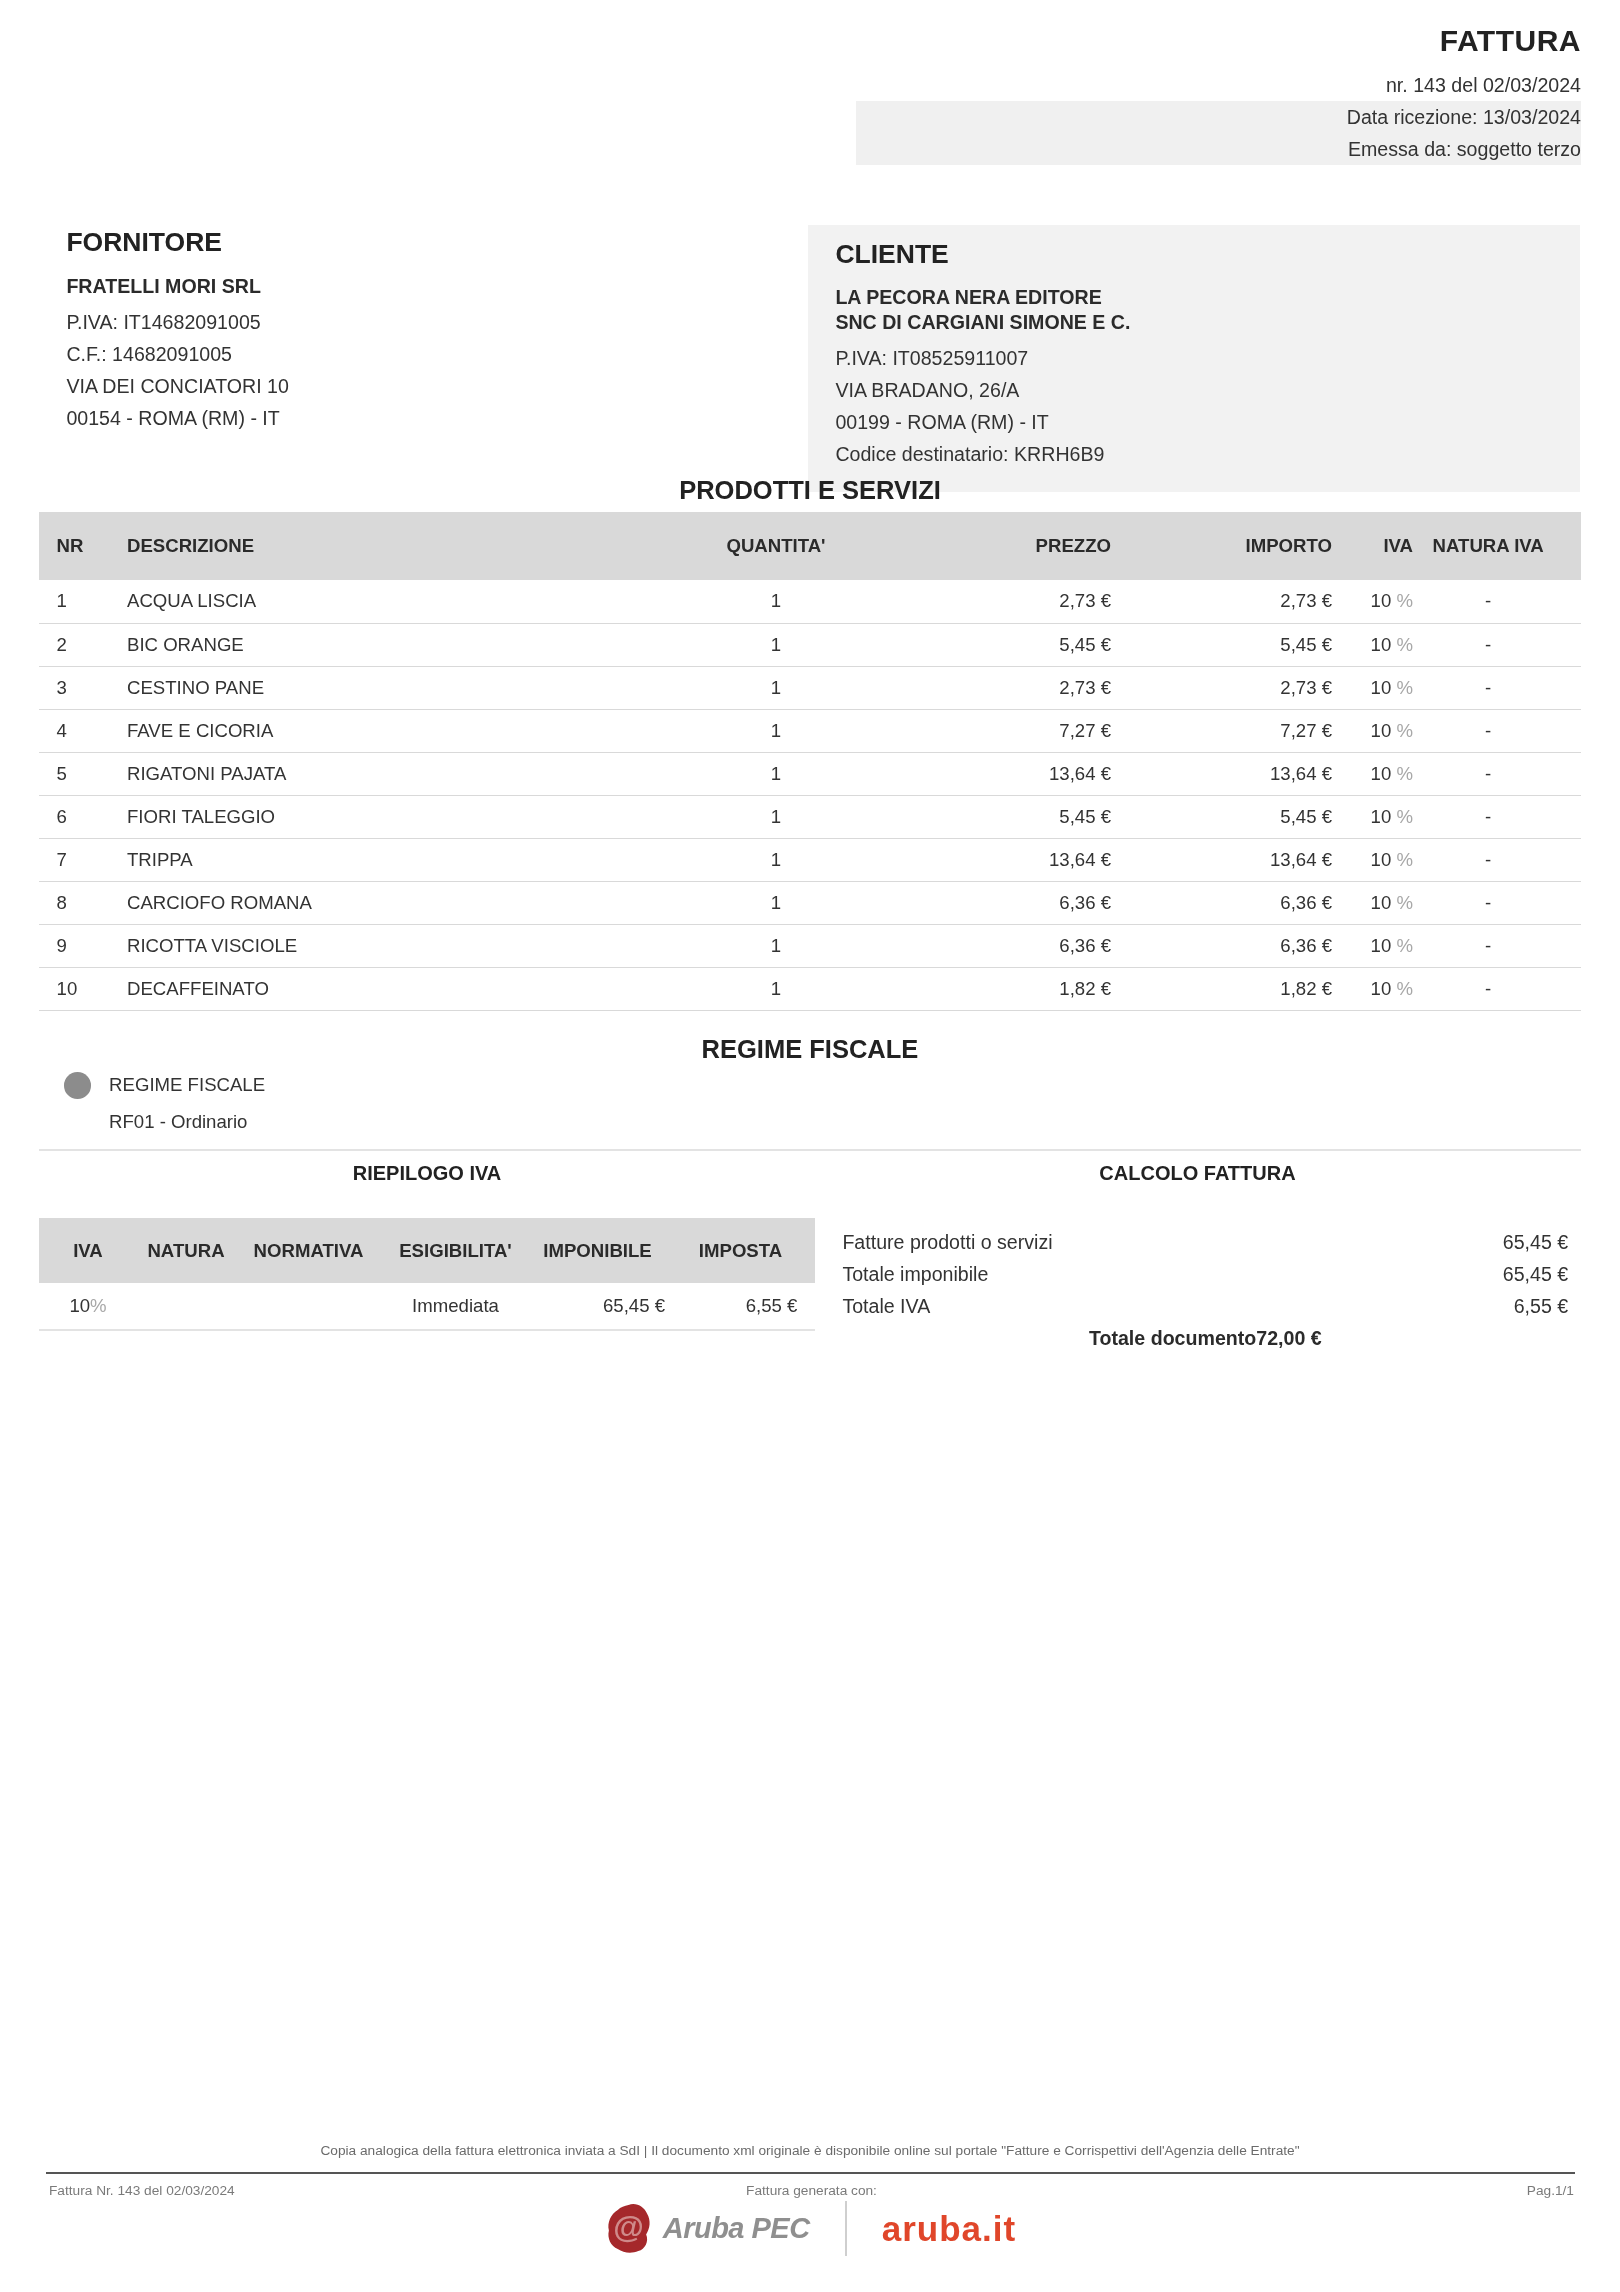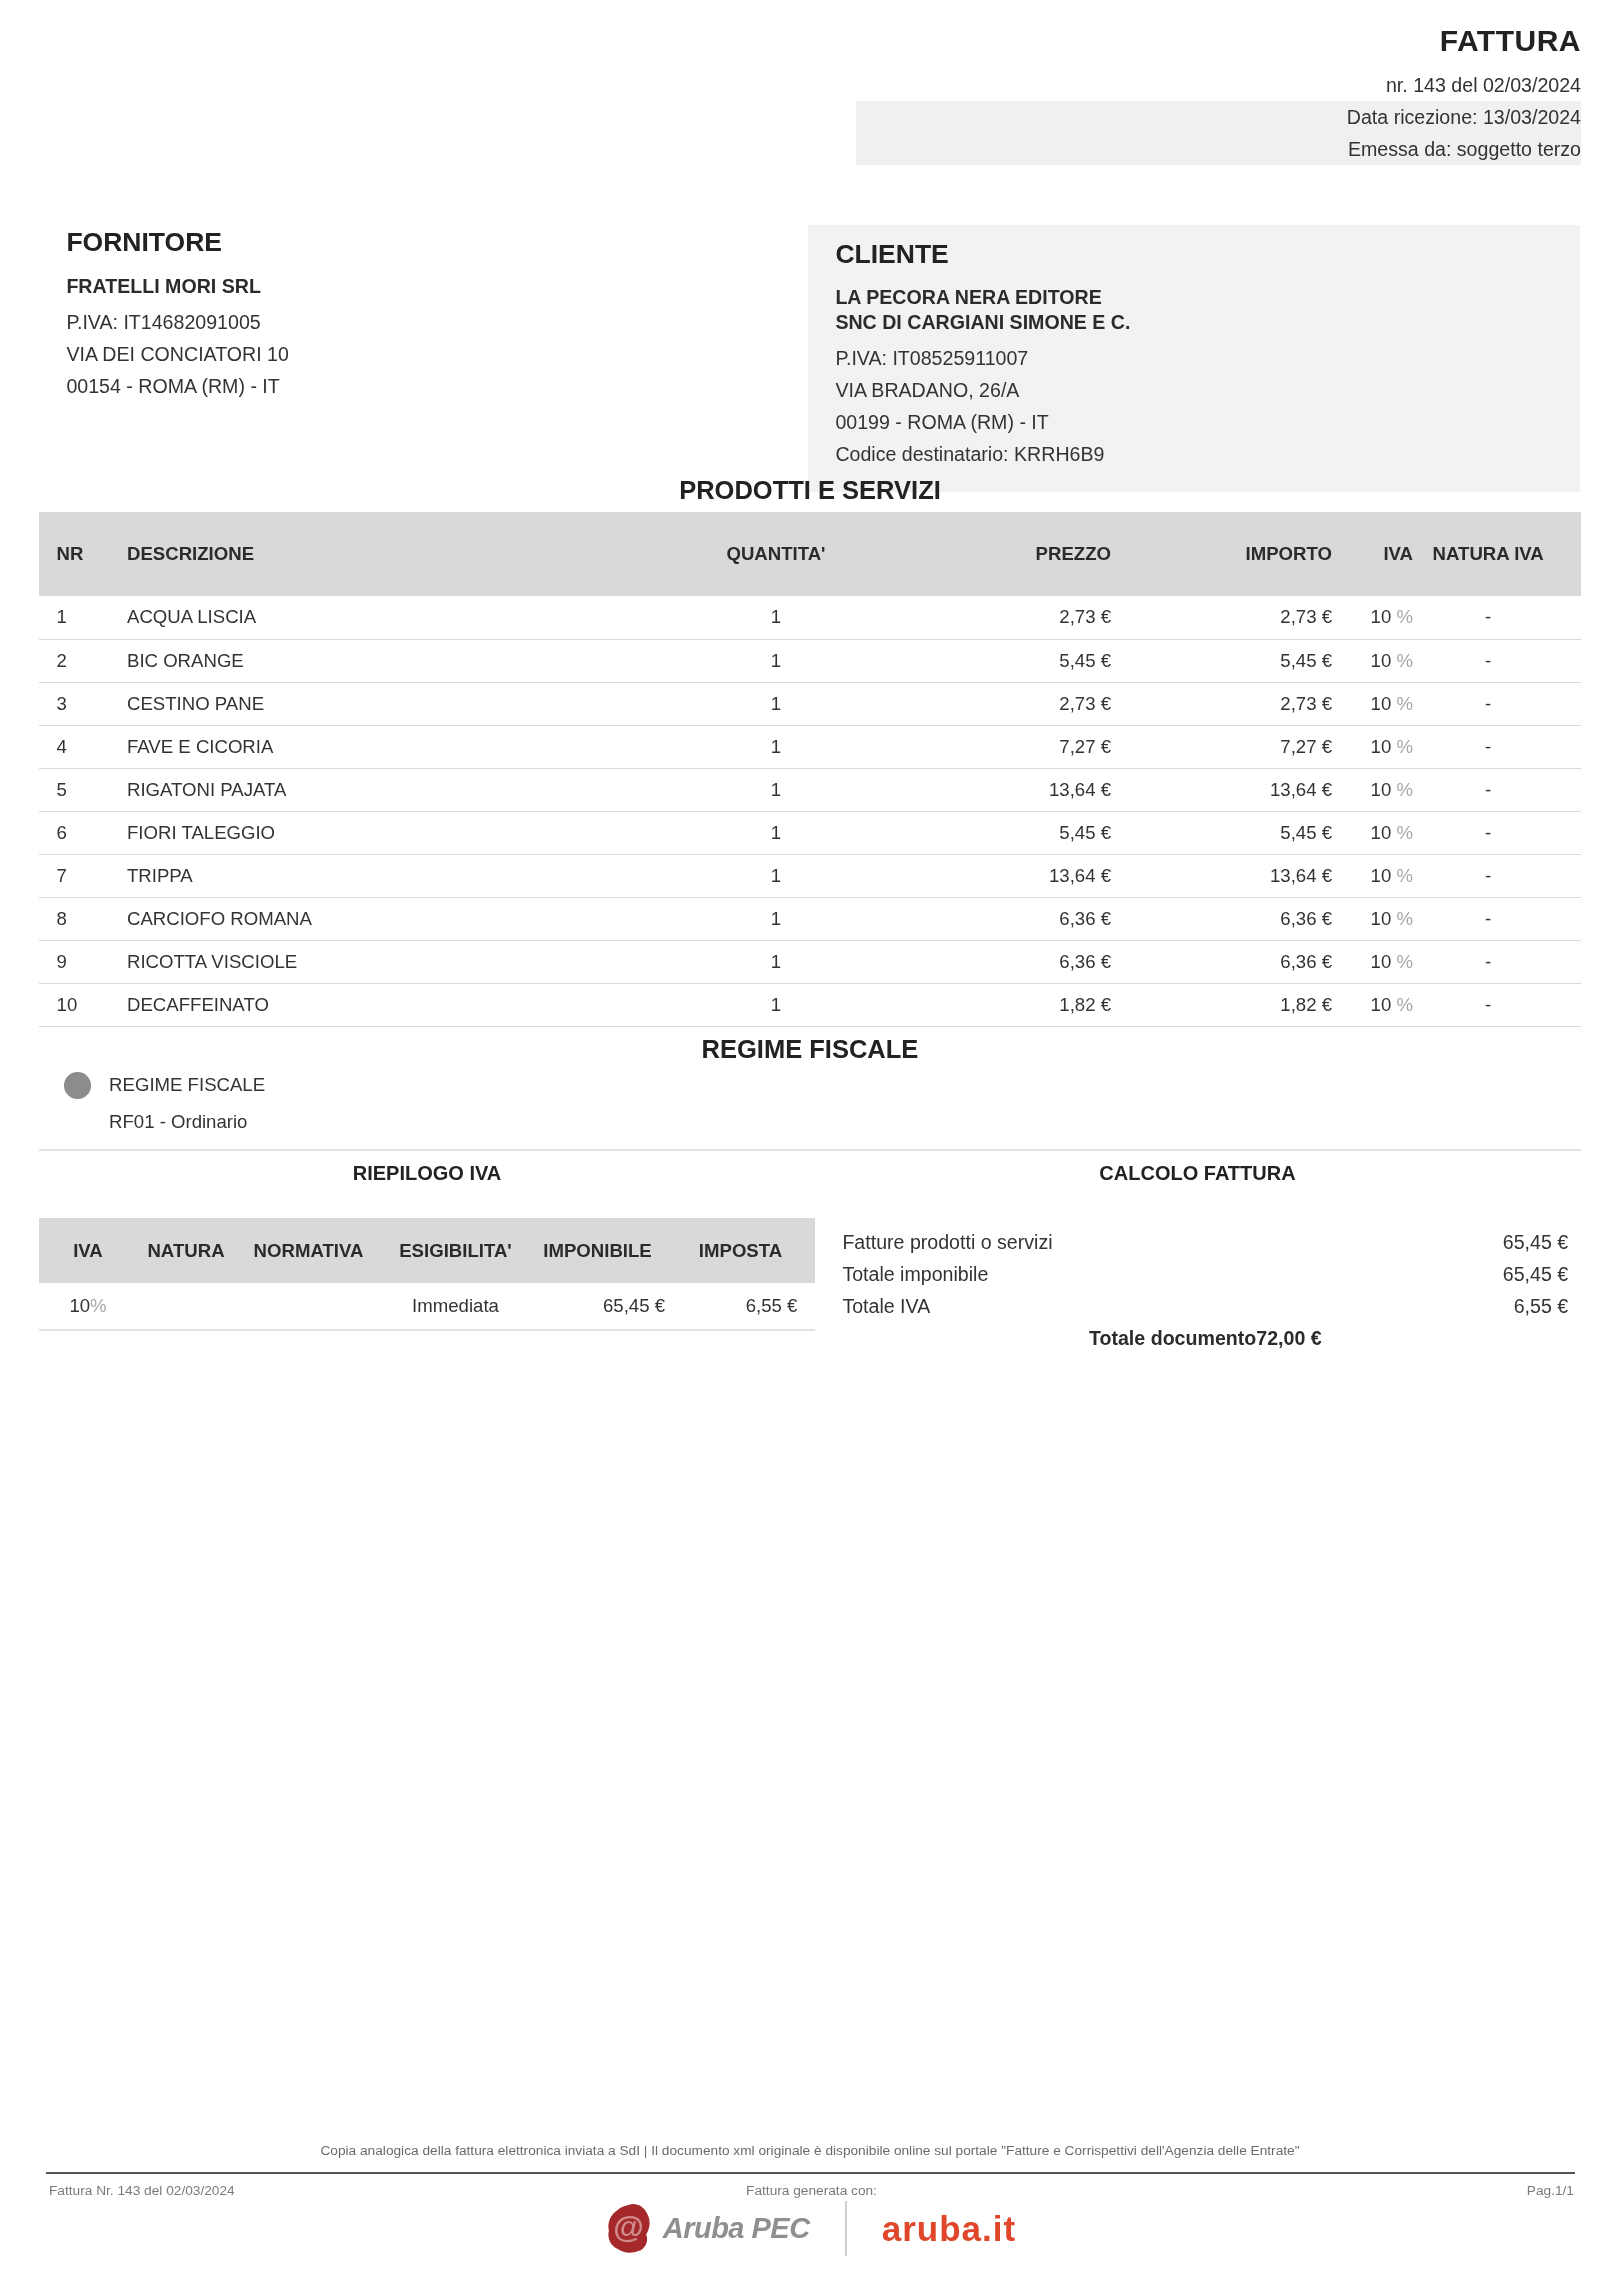--- a/index.html
+++ b/index.html
@@ -25,21 +25,21 @@
   .party.customer { width:772px; background:#f2f2f2; padding:13.7px 23.5px 21.6px 27.4px; }
   .party.customer .name-block { margin-bottom:7.8px; }
 
   
   .sec-title { position:absolute; left:0; width:100%; text-align:center;
                font-size:25.5px; font-weight:bold; color:#222222; margin:0; }
 
   
   table.products { position:absolute; top:512px; left:39px; width:1542px;
                    border-collapse:collapse; table-layout:fixed; font-size:18.6px; }
-  table.products thead th { background:#d9d9d9; height:84px; font-weight:bold; color:#2b2b2b; vertical-align:middle; }
+  table.products thead th { background:#d9d9d9; height:68px; font-weight:bold; color:#2b2b2b; vertical-align:middle; }
   table.products tbody td { height:43px; border-bottom:1px solid #d9d9d9; vertical-align:middle; color:#333333; }
   .c-nr   { text-align:left;  padding-left:17.6px; }
   .c-desc { text-align:left;  padding-left:37px; }
   .c-qty  { text-align:center; }
   .c-price, .c-amount { text-align:right; }
   .c-iva  { text-align:right; }
   .c-nat  { text-align:center; padding-right:19.6px; }
   .pct { color:#a8a8a8; }
 
   
@@ -94,20 +94,21 @@
     <div class="line">nr. 143 del 02/03/2024</div>
     <div class="line shaded">Data ricezione: 13/03/2024</div>
     <div class="line shaded">Emessa da: soggetto terzo</div>
   </div>
 
   <div class="parties">
     <div class="party supplier">
       <h2 class="party-title">FORNITORE</h2>
       <div class="name">FRATELLI MORI SRL</div>
       <div class="line">P.IVA: IT14682091005</div>
+      <div class="line">C.F.: 14682091005</div>
       <div class="line">VIA DEI CONCIATORI 10</div>
       <div class="line">00154 - ROMA (RM) - IT</div>
     </div>
     <div class="party customer">
       <h2 class="party-title">CLIENTE</h2>
       <div class="name-block">
         <div class="name">LA PECORA NERA EDITORE</div>
         <div class="name">SNC DI CARGIANI SIMONE E C.</div>
       </div>
       <div class="line">P.IVA: IT08525911007</div>

